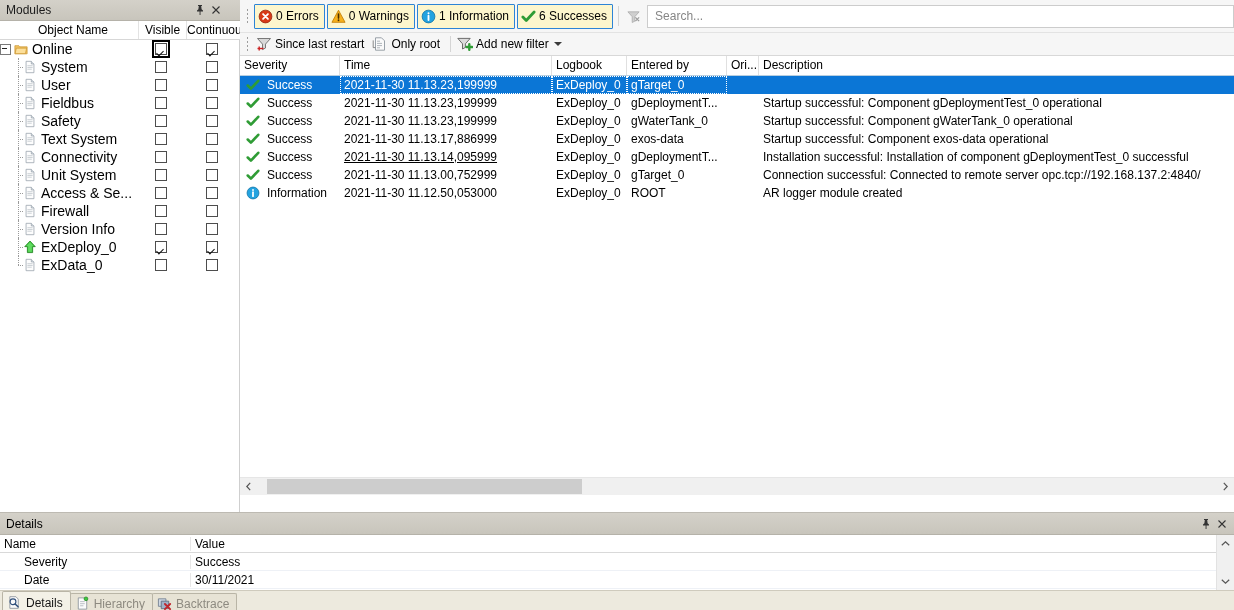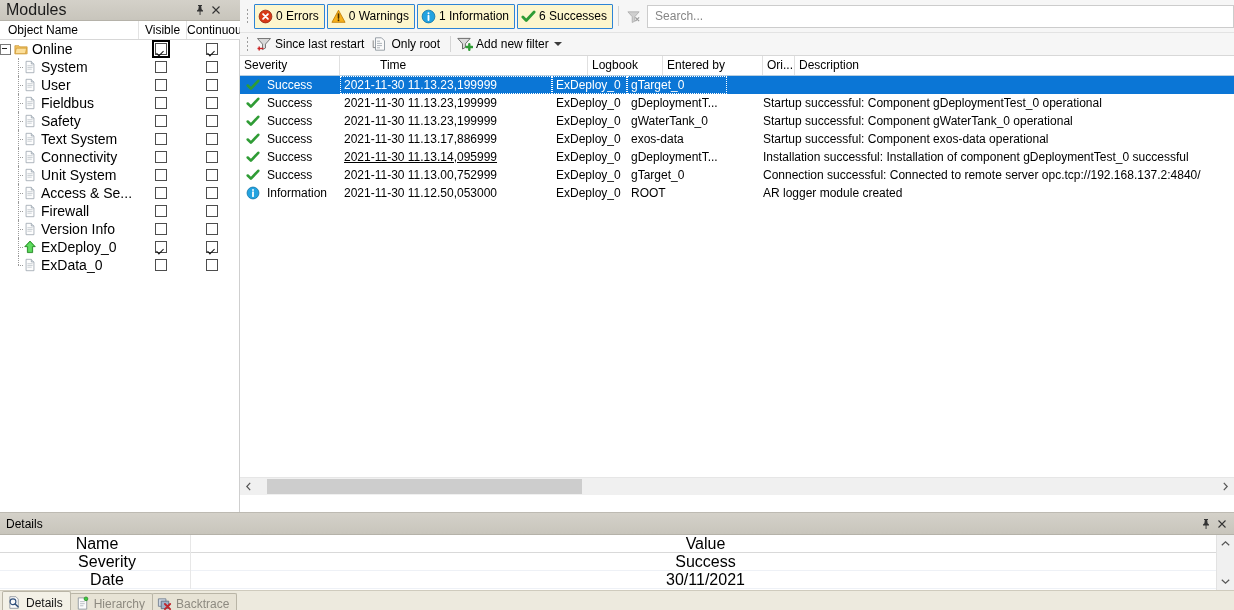--- a/index.html
+++ b/index.html
@@ -19,36 +19,36 @@
     position: absolute; left: 0; top: 0; width: 240px; height: 512px;
     background: #ffffff;
     box-sizing: border-box;
   }
   #modules-titlebar {
     height: 20px; background: #ccc9c0;
     background: linear-gradient(#d4d1c9, #c8c5bc);
     border-bottom: 1px solid #b5b2a9;
     display: flex; align-items: center;
     padding: 0 16px 0 6px;
-    font-size: 16px; color: #1b1b1b;
+    font-size: 12px; color: #1b1b1b;
   }
   #modules-titlebar .title { flex: 1 1 auto; line-height: 20px; }
   .dock-btn {
     width: 16px; height: 16px; display: inline-flex;
     align-items: center; justify-content: center;
     color: #222; cursor: default;
   }
   .dock-btn svg { display:block; }
 
   #tree-head {
     display: flex; height: 18px;
     border-bottom: 1px solid #d7d7d7;
     background: #ffffff; font-size: 12px;
   }
-  #tree-head .th { line-height: 18px; padding-left: 8px; box-sizing: border-box; }
+  #tree-head .th { line-height: 18px; padding-left: 8px; box-sizing: border-box; text-align: center; }
   #tree-head .th.obj { width: 138px; }
   #tree-head .th.vis { width: 48px; text-align: center; padding-left:0; border-left: 1px solid #e3e3e3;}
   #tree-head .th.cont { width: 54px; text-align: center; padding-left:0; border-left: 1px solid #e3e3e3;}
 
   #tree-body { position: relative; height: 474px; overflow: hidden; background:#fff;
                border-right: 1px solid #cfcfcf; border-bottom: 1px solid #cfcfcf; }
   .trow { display: flex; height: 18px; align-items: center; }
   .trow .lbl-wrap { width: 138px; display: flex; align-items: center; height: 18px; box-sizing: border-box; }
   .trow .cell { width: 48px; display: flex; align-items: center; justify-content: center; height: 18px; }
   .trow .cell.cont { width: 54px; }
@@ -157,22 +157,22 @@
   #details-panel { position: absolute; left: 0; top: 512px; width: 1234px; height: 70px;
                    background: #fff; box-sizing: border-box; }
   #details-titlebar {
     height: 21px; background: linear-gradient(#d4d1c9, #c8c5bc);
     border-top: 1px solid #bdbab2; border-bottom: 1px solid #b5b2a9;
     display: flex; align-items: center; padding: 0 4px 0 6px; font-size: 12px;
   }
   #details-titlebar .title { flex: 1 1 auto; }
   #details-grid { height: 55px; display: flex; background: #fff; }
   #details-cols { flex: 1 1 auto; overflow: hidden; }
-  .drow { display: flex; height: 17px; align-items: center; font-size: 16px;
-          border-bottom: 1px solid #eef1f6; text-align: center; }
+  .drow { display: flex; height: 17px; align-items: center; font-size: 12px;
+          border-bottom: 1px solid #eef1f6; }
   .drow.hdr { border-bottom: 1px solid #d9d9d9; }
   .dname { width: 190px; padding-left: 4px; box-sizing: border-box; white-space: nowrap; }
   .dname.ind { padding-left: 24px; }
   .dvalue { flex: 1 1 auto; padding-left: 4px; box-sizing: border-box; white-space: nowrap;
             border-left: 1px solid #e7e7e7; }
   #details-vscroll { width: 17px; background: #f0f0f0; border-left: 1px solid #e2e2e2;
                      display: flex; flex-direction: column; justify-content: space-between; }
   #details-vscroll .sb-arrow { height: 17px; width: 17px; }
 
   #tabstrip { height: 22px; background: #edeade; border-top: 1px solid #cfcbbd;
@@ -557,21 +557,21 @@
                 <path d="M12.3 8.2v5.6M9.5 11h5.6" stroke="#2f9c35" stroke-width="2.4" stroke-linecap="round"></path>
               </svg></span>
             <span>Add new filter</span>
             <span class="caret"></span>
           </div>
         </div>
     </div>
 
     <div id="grid-head">
         <div class="gh" style="width: 100px;">Severity</div>
-        <div class="gh" style="width: 212px; margin-left: 36px;">Time</div>
+        <div class="gh" style="width: 212px;">Time</div>
         <div class="gh" style="width: 75px;">Logbook</div>
         <div class="gh" style="width: 100px;">Entered by</div>
         <div class="gh" style="width: 32px;">Ori...</div>
         <div class="gh" style="width: auto; flex: 1 1 auto; border-right: none;">Description</div>
       </div>
     <div id="grid-body">
         <div class="grow sel">
           <div class="gc sev" style="width: 100px; flex: 0 0 100px;">
             <span class="sico"><svg viewBox="0 0 16 16" width="100%" height="100%">
                 <path d="M2 8.6l3.6 3.6L14 3.2" stroke="#2f9c35" stroke-width="3" fill="none" stroke-linecap="round" stroke-linejoin="round"></path>

